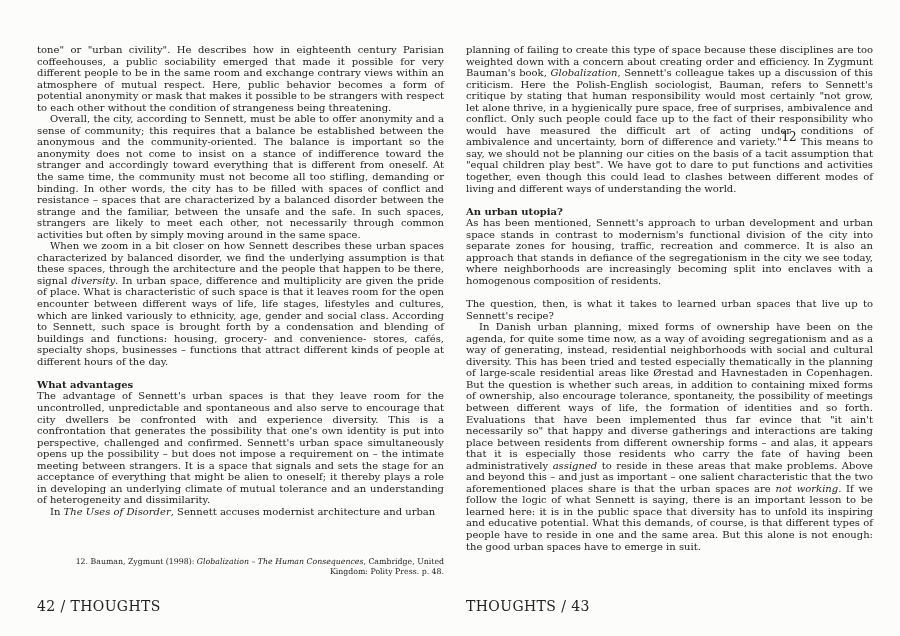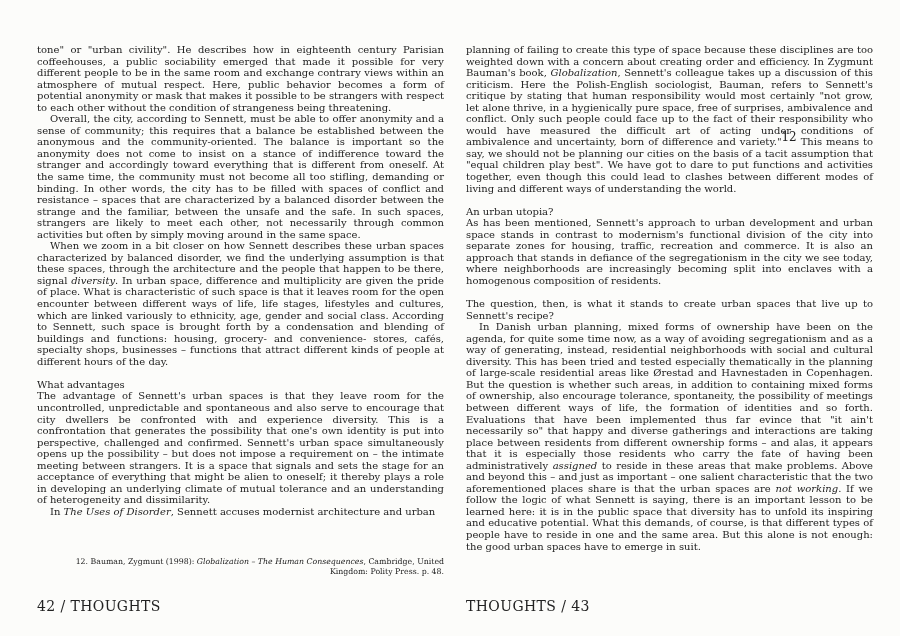--- a/index.html
+++ b/index.html
@@ -22,21 +22,21 @@
     width: 407px;
     font-size: 10px;
     line-height: 11.55px;
     text-align: justify;
   }
   .col-left  { left: 37px; }
   .col-right { left: 466px; }
   .para { margin: 0; }
   .para.indent { text-indent: 13px; }
   .space-before { margin-top: 11.55px; }
-  .subhead { margin: 11.55px 0 0 0; font-size: 10px; font-weight: normal; text-align: left; }
+  .subhead { margin: 11.55px 0 0 0; font-size: 10px; font-weight: bold; text-align: left; }
   sup { font-size: 12px; line-height: 0; vertical-align: super; }
   .footnote {
     position: absolute;
     left: 37px;
     top: 557px;
     width: 407px;
     font-size: 7.8px;
     line-height: 9.6px;
     text-align: right;
   }
@@ -60,21 +60,21 @@
       <div class="para indent">When we zoom in a bit closer on how Sennett describes these urban spaces characterized by balanced disorder, we find the underlying assumption is that these spaces, through the architecture and the people that happen to be there, signal <i>diversity</i>. In urban space, difference and multiplicity are given the pride of place. What is characteristic of such space is that it leaves room for the open encounter between different ways of life, life stages, lifestyles and cultures, which are linked variously to ethnicity, age, gender and social class. According to Sennett, such space is brought forth by a condensation and blending of buildings and functions: housing, grocery- and convenience- stores, cafés, specialty shops, businesses – functions that attract different kinds of people at different hours of the day.</div>
       <div class="subhead space-before">What advantages</div>
       <div class="para">The advantage of Sennett's urban spaces is that they leave room for the uncontrolled, unpredictable and spontaneous and also serve to encourage that city dwellers be confronted with and experience diversity. This is a confrontation that generates the possibility that one's own identity is put into perspective, challenged and confirmed. Sennett's urban space simultaneously opens up the possibility – but does not impose a requirement on – the intimate meeting between strangers. It is a space that signals and sets the stage for an acceptance of everything that might be alien to oneself; it thereby plays a role in developing an underlying climate of mutual tolerance and an understanding of heterogeneity and dissimilarity.</div>
       <div class="para indent">In <i>The Uses of Disorder</i>, Sennett accuses modernist architecture and urban</div>
     </div>
 
   <div class="col col-right">
       <div class="para">planning of failing to create this type of space because these disciplines are too weighted down with a concern about creating order and efficiency. In Zygmunt Bauman's book, <i>Globalization</i>, Sennett's colleague takes up a discussion of this criticism. Here the Polish-English sociologist, Bauman, refers to Sennett's critique by stating that human responsibility would most certainly "not grow, let alone thrive, in a hygienically pure space, free of surprises, ambivalence and conflict. Only such people could face up to the fact of their responsibility who would have measured the difficult art of acting under conditions of ambivalence and uncertainty, born of difference and variety."<sup>12</sup> This means to say, we should not be planning our cities on the basis of a tacit assumption that "equal children play best". We have got to dare to put functions and activities together, even though this could lead to clashes between different modes of living and different ways of understanding the world.</div>
       <div class="subhead space-before">An urban utopia?</div>
       <div class="para">As has been mentioned, Sennett's approach to urban development and urban space stands in contrast to modernism's functional division of the city into separate zones for housing, traffic, recreation and commerce. It is also an approach that stands in defiance of the segregationism in the city we see today, where neighborhoods are increasingly becoming split into enclaves with a homogenous composition of residents.</div>
-      <div class="para space-before">The question, then, is what it stands to create urban spaces that live up to Sennett's recipe?</div>
+      <div class="para space-before">The question, then, is what it takes to learned urban spaces that live up to Sennett's recipe?</div>
       <div class="para indent">In Danish urban planning, mixed forms of ownership have been on the agenda, for quite some time now, as a way of avoiding segregationism and as a way of generating, instead, residential neighborhoods with social and cultural diversity. This has been tried and tested especially thematically in the planning of large-scale residential areas like Ørestad and Havnestaden in Copenhagen. But the question is whether such areas, in addition to containing mixed forms of ownership, also encourage tolerance, spontaneity, the possibility of meetings between different ways of life, the formation of identities and so forth. Evaluations that have been implemented thus far evince that "it ain't necessarily so" that happy and diverse gatherings and interactions are taking place between residents from different ownership forms – and alas, it appears that it is especially those residents who carry the fate of having been administratively <i>assigned</i> to reside in these areas that make problems. Above and beyond this – and just as important – one salient characteristic that the two aforementioned places share is that the urban spaces are <i>not working</i>. If we follow the logic of what Sennett is saying, there is an important lesson to be learned here: it is in the public space that diversity has to unfold its inspiring and educative potential. What this demands, of course, is that different types of people have to reside in one and the same area. But this alone is not enough: the good urban spaces have to emerge in suit.</div>
     </div>
 
   <div class="footnote">12. Bauman, Zygmunt (1998): <i>Globalization – The Human Consequences</i>, Cambridge, United Kingdom: Polity Press. p. 48.</div>
 
   <div class="folio folio-left">42 / THOUGHTS</div>
 
   <div class="folio folio-right">THOUGHTS / 43</div>
 
 </div>

